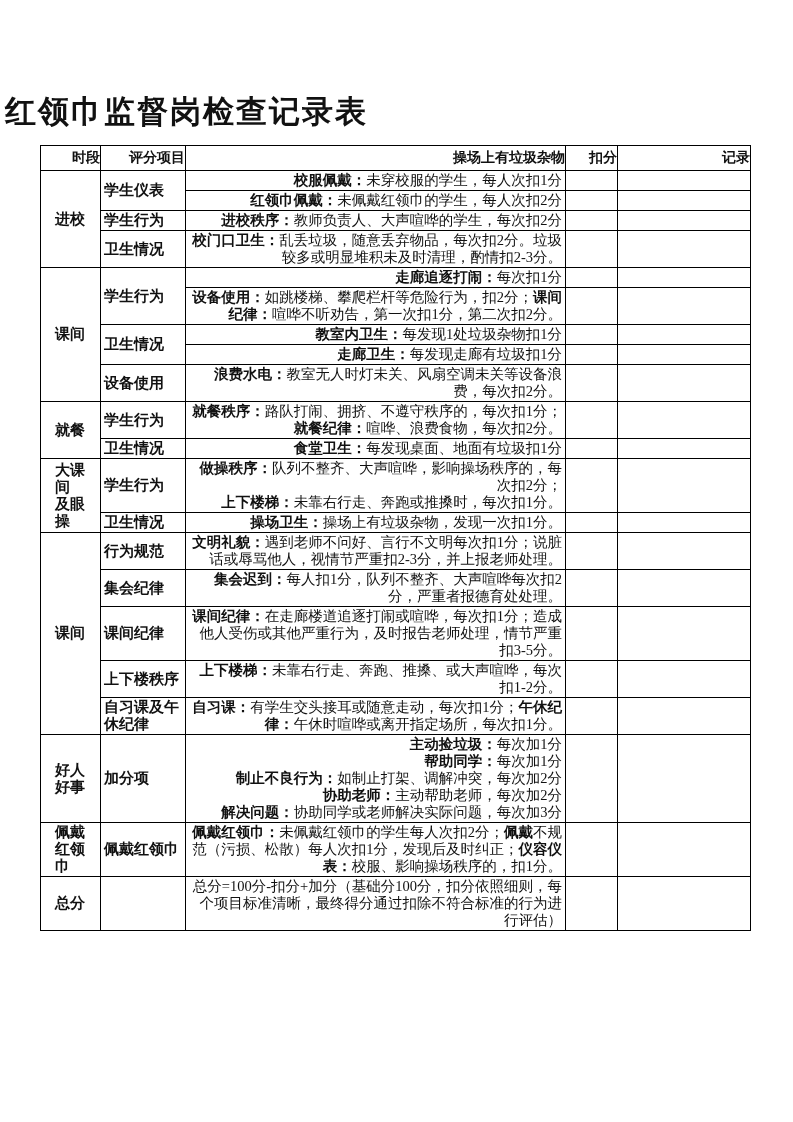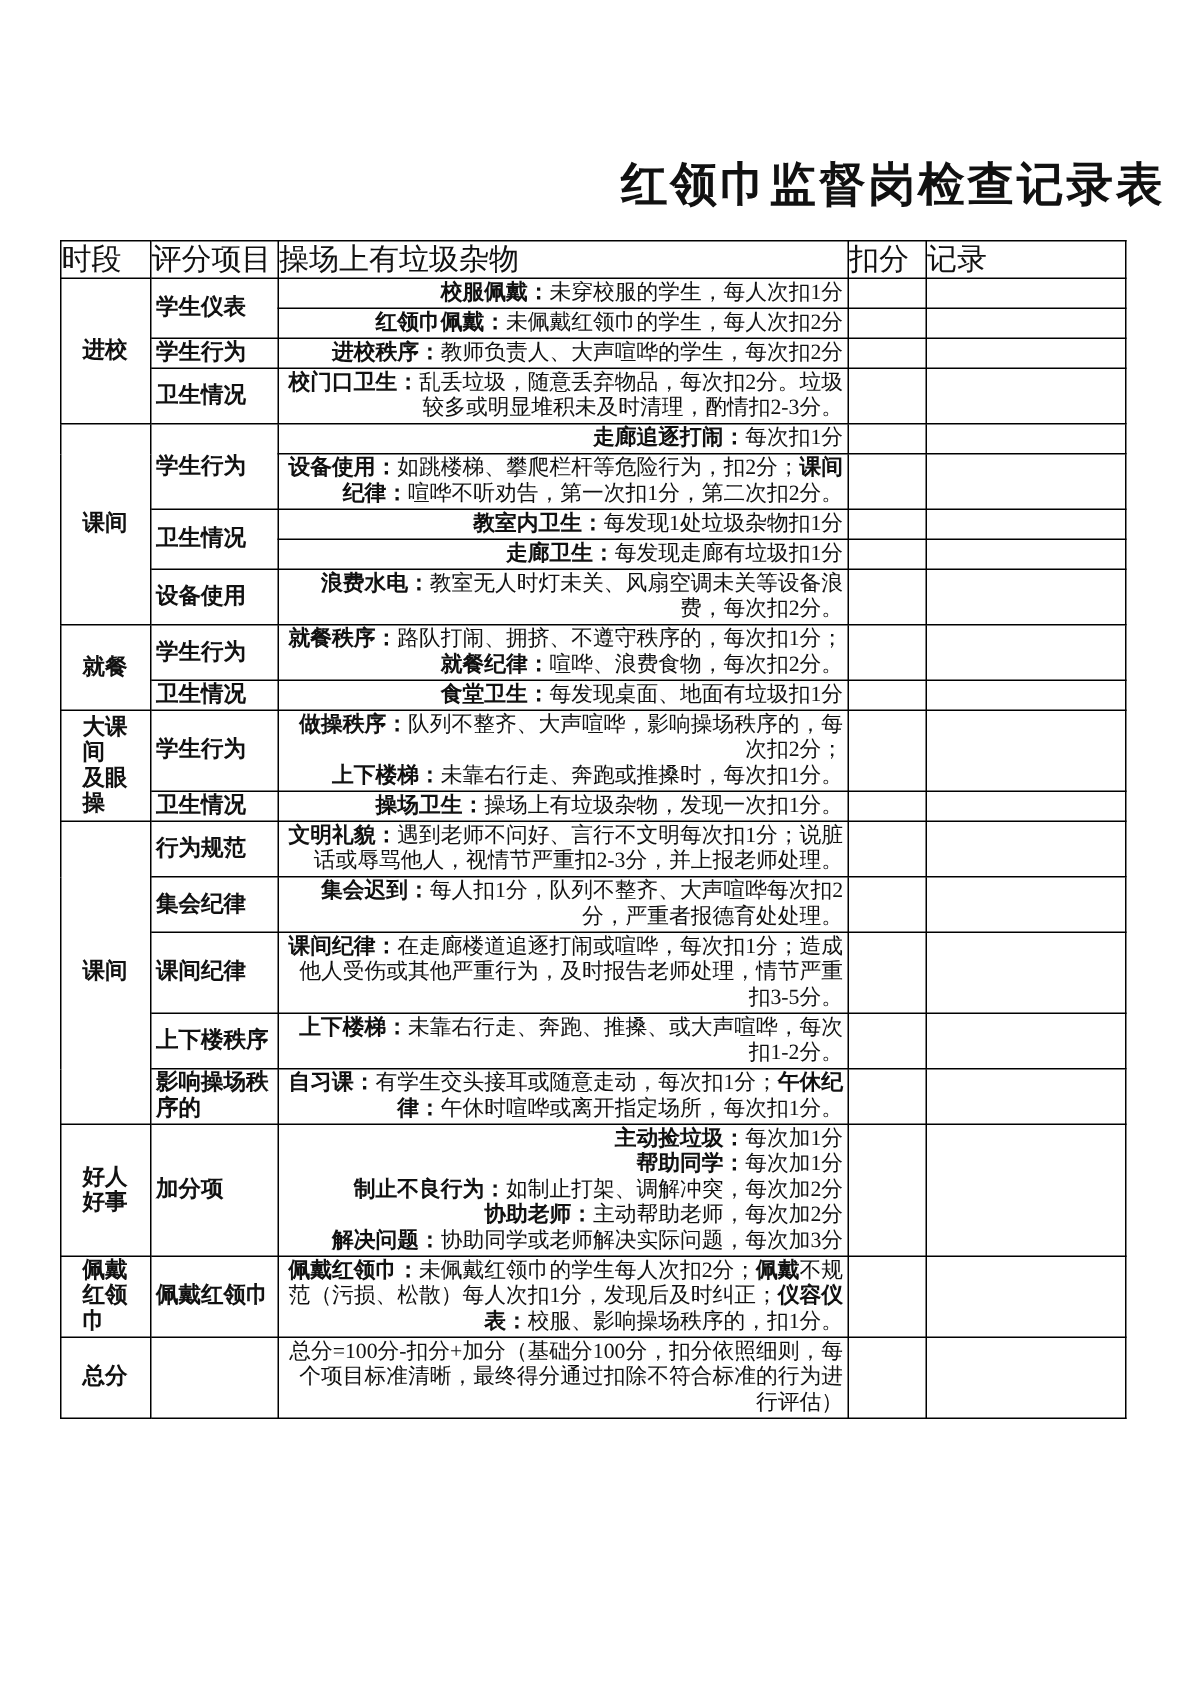--- a/index.html
+++ b/index.html
@@ -3,35 +3,35 @@
 <meta charset="utf-8">
 <style>
   html,body{margin:0;padding:0;}
   body{
     width:793px;height:1122px;background:#ffffff;color:#111;
     font-family:"Liberation Serif","DejaVu Serif",serif;
     overflow:hidden;
   }
   .page{position:relative;width:793px;height:1122px;}
   .title{
-    margin:16px;padding-top:86px;text-align:right;
+    margin:5px;padding-top:86px;text-align:left;
     font-size:31px;font-weight:bold;letter-spacing:2px;line-height:42px;
   }
   .info-line{position:relative;height:24px;margin-top:14px;font-size:16px;}
   .info-line .f{position:absolute;top:0;white-space:nowrap;}
   .f-date{left:187px;}
   .f-student{left:317px;}
   .f-teacher{left:492px;}
   table.sheet{
     border-collapse:collapse;table-layout:fixed;
     width:710px;margin:12px 0 0 40px;
   }
   .sheet th,.sheet td{border:1px solid #000;}
   .sheet th{
-    font-size:20px;font-weight:normal;text-align:left;
+    font-size:14px;font-weight:bold;text-align:right;
     height:24px;padding:0;line-height:24px;
   }
   .sheet td{
     font-size:14.5px;line-height:17px;vertical-align:middle;
     padding:1px 3px;word-break:break-all;
   }
   td.period{
     font-weight:bold;font-size:15px;padding:1px 14px;
     white-space:pre-line;text-align:left;
   }
@@ -164,21 +164,21 @@
           <td class="blank"></td>
           <td class="blank"></td>
         </tr>
         <tr>
           <td class="item" rowspan="1">上下楼秩序</td>
           <td class="criteria"><span class="b">上下楼梯：</span><span>未靠右行走、奔跑、推搡、或大声喧哗，每次扣1-2分。</span></td>
           <td class="blank"></td>
           <td class="blank"></td>
         </tr>
         <tr>
-          <td class="item" rowspan="1">影响操场秩序的</td>
+          <td class="item" rowspan="1">自习课及午休纪律</td>
           <td class="criteria"><span class="b">自习课：</span><span>有学生交头接耳或随意走动，每次扣1分；</span><span class="b">午休纪律：</span><span>午休时喧哗或离开指定场所，每次扣1分。</span></td>
           <td class="blank"></td>
           <td class="blank"></td>
         </tr>
         <tr>
           <td class="period" rowspan="1">好人
 好事</td>
           <td class="item" rowspan="1">加分项</td>
           <td class="criteria"><span class="b">主动捡垃圾：</span><span>每次加1分</span><br><span class="b">帮助同学：</span><span>每次加1分</span><br><span class="b">制止不良行为：</span><span>如制止打架、调解冲突，每次加2分</span><br><span class="b">协助老师：</span><span>主动帮助老师，每次加2分</span><br><span class="b">解决问题：</span><span>协助同学或老师解决实际问题，每次加3分</span></td>
           <td class="blank"></td>

